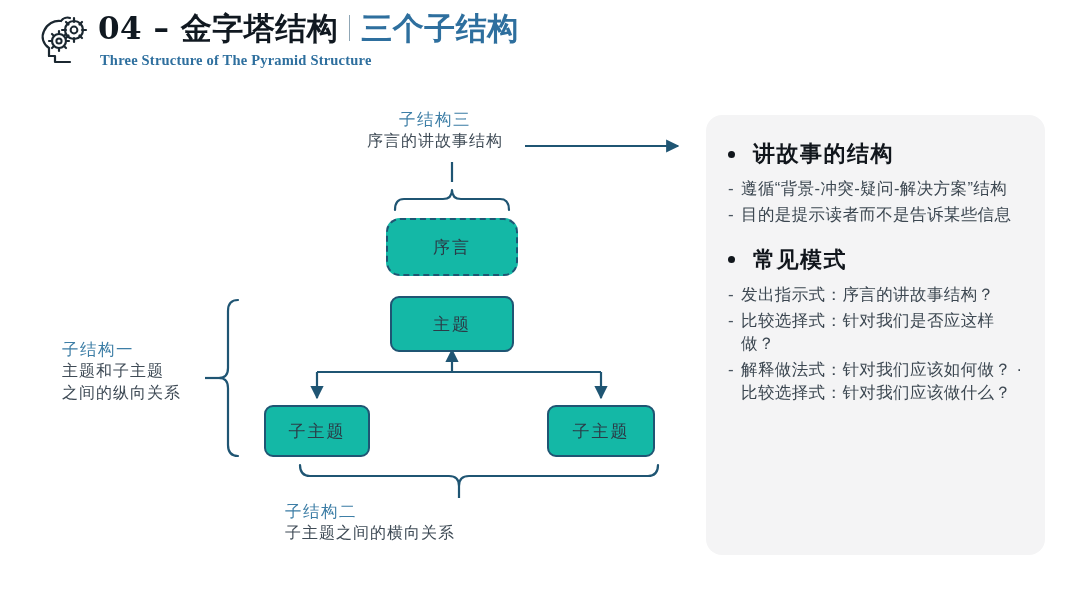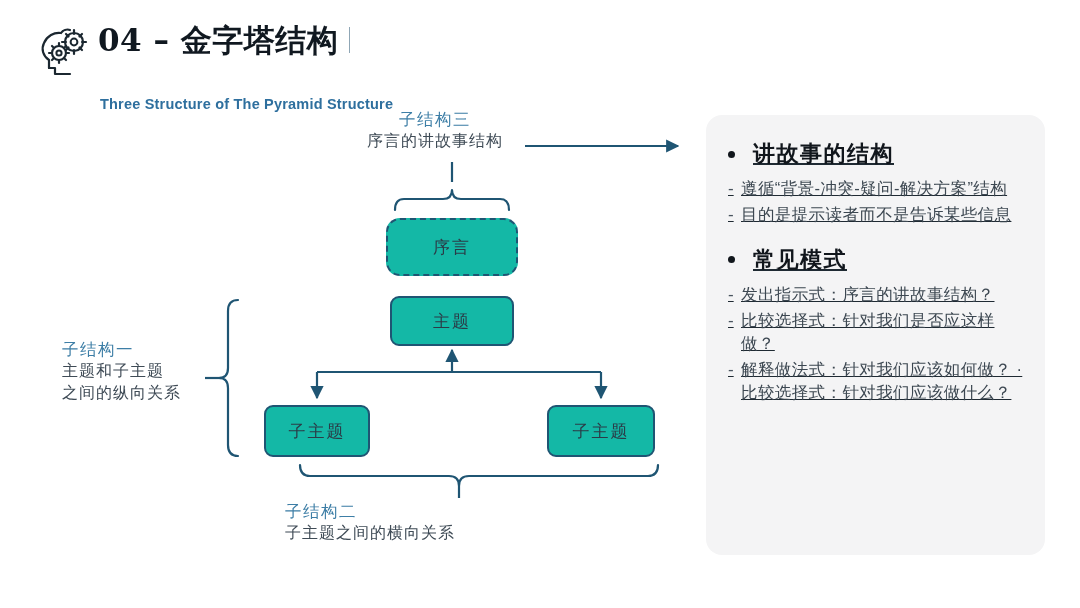--- a/index.html
+++ b/index.html
@@ -14,21 +14,21 @@
     position: relative;
     overflow: hidden;
     font-family: "Liberation Sans", "DejaVu Sans", sans-serif;
     color: #1f2a33;
   }
 
   
   .header {
     position: absolute;
     left: 36px;
-    top: 16px;
+    top: 4px;
     width: 620px;
     height: 78px;
   }
   .brain-icon {
     position: absolute;
     left: 0;
     top: 6px;
     width: 62px;
     height: 62px;
   }
@@ -60,27 +60,26 @@
     font-family: "DejaVu Serif", "Liberation Serif", serif;
     font-size: 31px;
     font-weight: 700;
     color: #2e6f9e;
     letter-spacing: 0.5px;
   }
   .subtitle {
     position: absolute;
     left: 64px;
     top: 48px;
-    font-family: Liberation Sans, sans-serif;
+    font-family: Liberation Serif, serif;
     font-size: 14.5px;
     font-weight: 700;
     color: #2e6f9e;
     letter-spacing: 0.2px;
     white-space: nowrap;
-    margin-top: 32px;
   }
 
   
   .diagram {
     position: absolute;
     left: 0;
     top: 100px;
     width: 706px;
     height: 500px;
   }
@@ -104,21 +103,21 @@
   .node-solid {
     border: 2px solid #1f5573;
     border-radius: 9px;
   }
   .node-dashed {
     border: 2.5px dashed #1f5573;
     border-radius: 14px;
   }
 
   .node-preface { left: 386px; top:  118px; width: 132px; height: 58px; }
-  .node-theme   { left: 390px; top:  196px; width: 124px; height: 50px; }
+  .node-theme   { left: 390px; top:  196px; width: 124px; height: 56px; }
   .node-sub-l   { left: 264px; top:  305px; width: 106px; height: 52px; }
   .node-sub-r   { left: 547px; top:  305px; width: 108px; height: 52px; }
 
   
   .lbl {
     position: absolute;
     line-height: 1.34;
     white-space: nowrap;
   }
   .lbl-accent {
@@ -152,21 +151,20 @@
   .panel {
     position: absolute;
     left: 706px;
     top: 115px;
     width: 339px;
     height: 440px;
     background: #f4f4f5;
     border-radius: 16px;
     box-sizing: border-box;
     padding: 24px 22px 18px 22px;
-    text-decoration: underline;
   }
   .panel-section { margin-bottom: 18px; }
   .panel-section:last-child { margin-bottom: 18px; }
 
   .panel-heading {
     display: flex;
     align-items: center;
     margin-bottom: 8px;
   }
   .panel-bullet {
@@ -236,20 +234,21 @@
         <line x1="28" y1="36" x2="30" y2="38"></line>
         <line x1="30" y1="24" x2="28" y2="26"></line>
         <line x1="18" y1="36" x2="16" y2="38"></line>
       </g>
     </svg>
   </span>
 
   <div class="title-row">
     <span class="title-main">04 – 金字塔结构</span>
     <span class="title-divider"></span>
+    <span class="title-accent">三个子结构</span>
   </div>
 
   <div class="subtitle">Three Structure of  The Pyramid Structure</div>
 </div>
 
 <div class="diagram">
 
   <svg width="706" height="500">
     <defs>
       <marker id="arrowEnd" viewBox="0 0 10 10" refX="9" refY="5" markerWidth="6" markerHeight="6" orient="auto-start-reverse">

